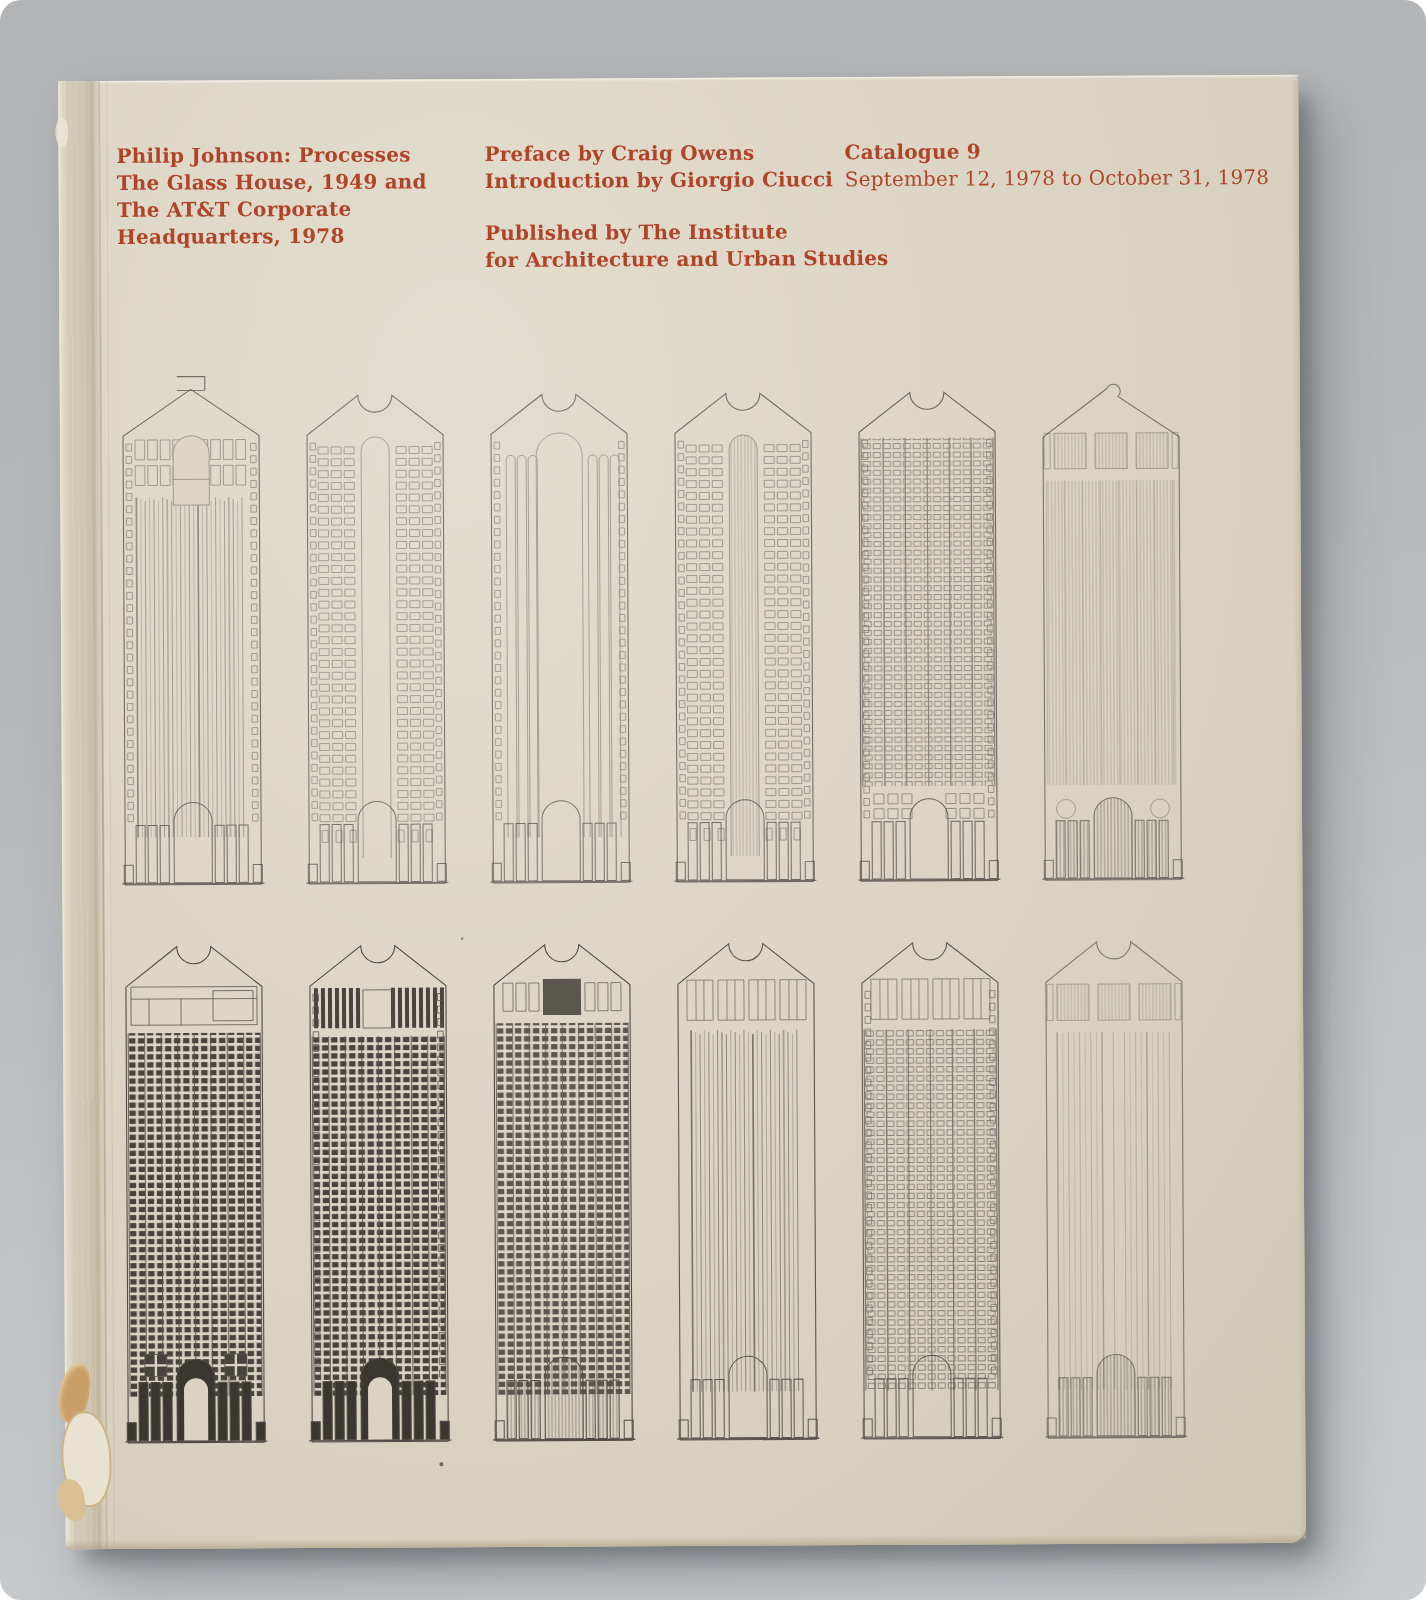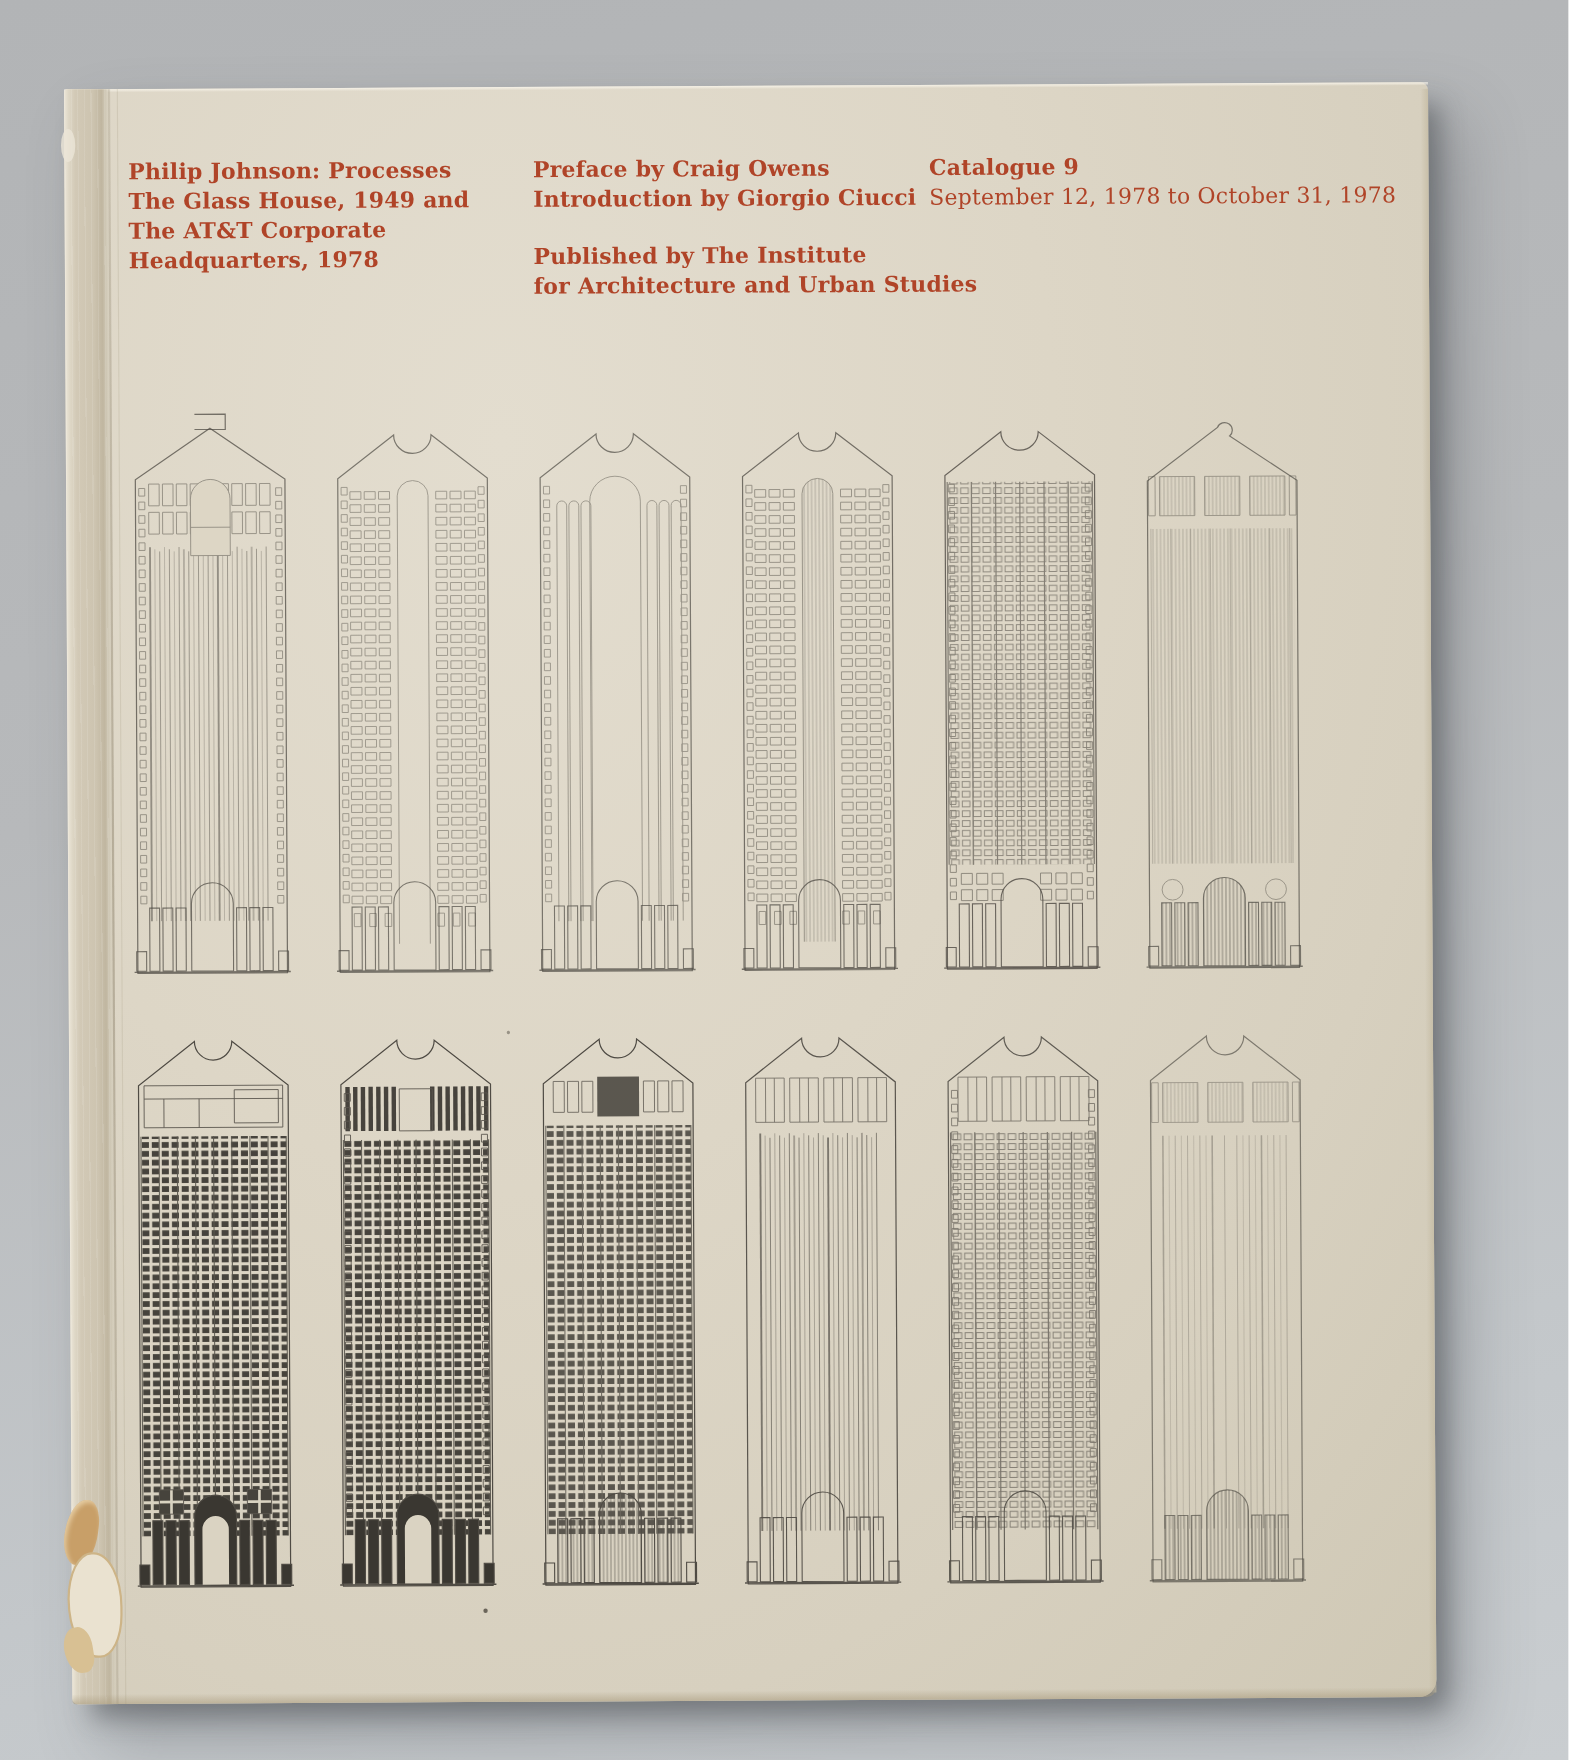--- a/index.html
+++ b/index.html
@@ -1,19 +1,19 @@
 <!DOCTYPE html>
 <html><head>
 <meta charset="utf-8">
 <style>
   html,body{margin:0;padding:0;}
   body{width:1426px;height:1600px;overflow:hidden;
        font-family:"DejaVu Serif","Liberation Serif",serif;}
   .photo{position:relative;width:1426px;height:1600px;
-         background:linear-gradient(168deg,#b2b4b6 0%,#b7b9bb 40%,#c3c7ca 78%,#c9cdd0 100%);}
+         background:linear-gradient(168deg,#b2b4b6 0%,#b7b9bb 40%,#c3c7ca 78%,#c9cdd0 100%);border-radius:21px;}
   .book{position:absolute;left:62px;top:78px;width:1240px;height:1468px;
         background:radial-gradient(ellipse at 32% 22%,#e3ddcf 0%,#ddd6c6 42%,#d7d0bf 72%,#cfc8b5 100%);
         border-radius:3px 7px 16px 5px;
         transform:rotate(-0.3deg);transform-origin:50% 50%;
         box-shadow:14px 16px 22px -4px rgba(72,75,79,0.5),28px 34px 58px 2px rgba(82,85,90,0.32);}
   .book::before{content:"";position:absolute;left:0;right:0;top:0;height:3px;
         background:linear-gradient(to bottom,rgba(248,244,234,0.9),rgba(248,244,234,0));}
   .book::after{content:"";position:absolute;left:0;right:0;bottom:0;height:9px;
         background:linear-gradient(to top,rgba(168,154,124,0.55),rgba(168,154,124,0));
         border-radius:0 0 16px 5px;}

